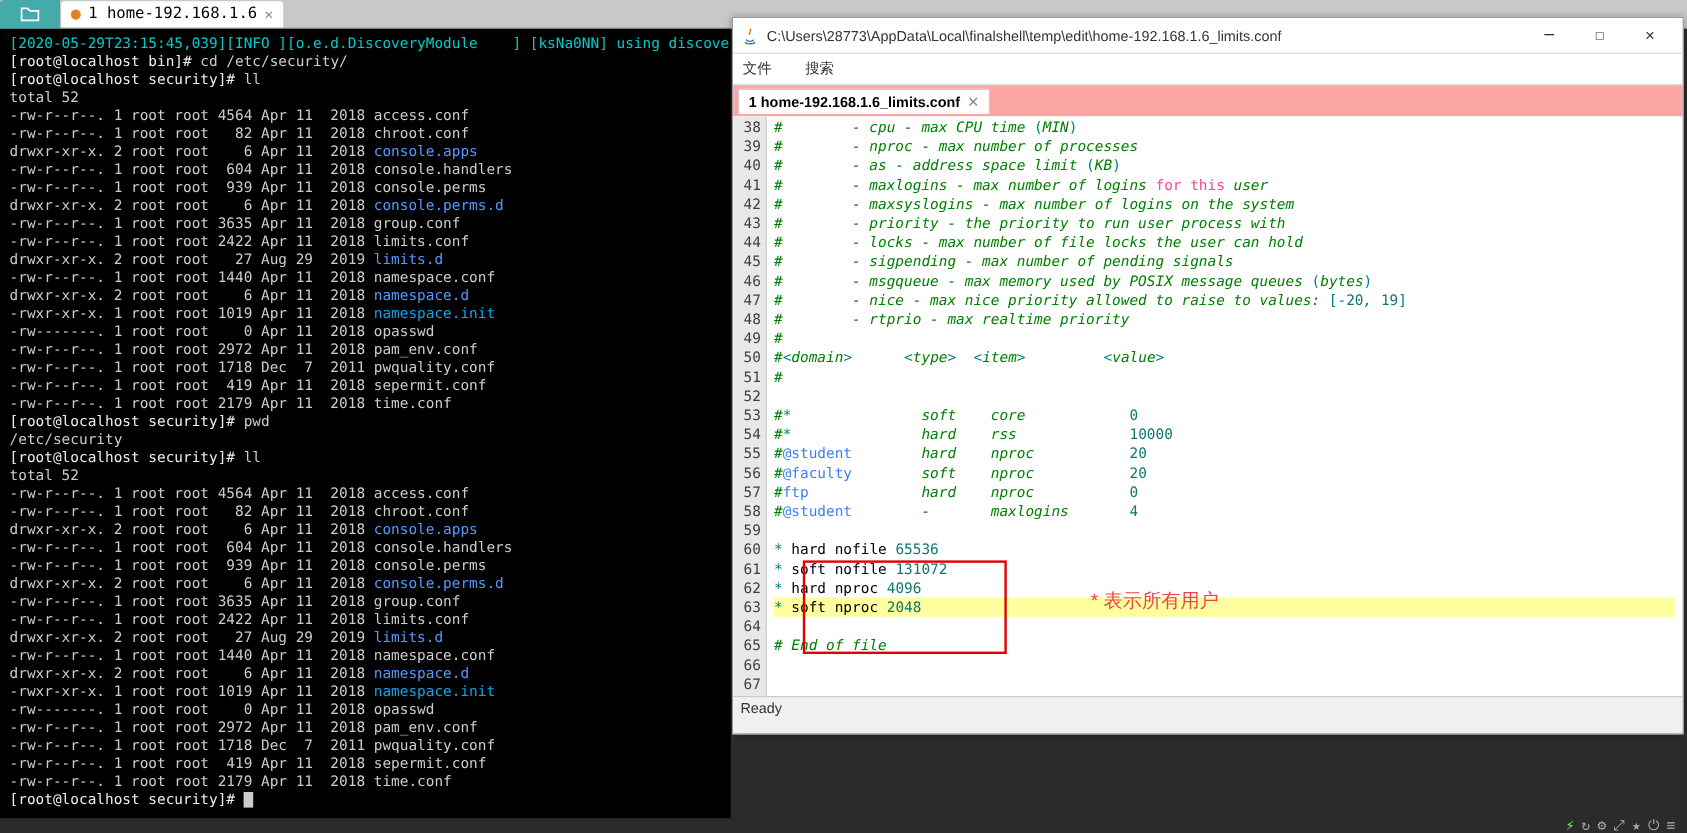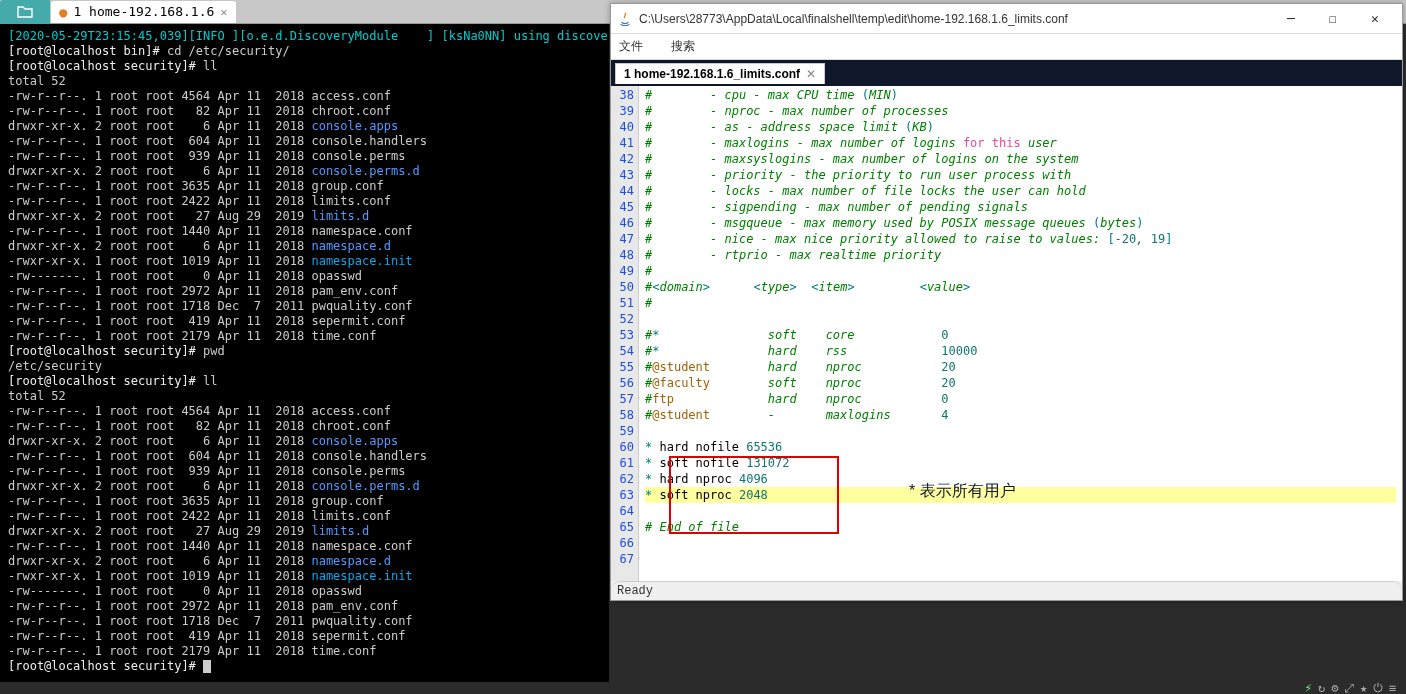--- a/index.html
+++ b/index.html
@@ -62,21 +62,21 @@
 .terminal .white { color: #eee; }
 .cursor {
   display: inline-block;
   width: 8px;
   height: 13px;
   background: #ccc;
   vertical-align: middle;
 }
 .editor-window {
   position: absolute;
-  top: 3px;
+  top: 14px;
   left: 610px;
   width: 793px;
   height: 598px;
   background: #f0f0f0;
   border: 1px solid #999;
   display: flex;
   flex-direction: column;
   box-shadow: 0 0 6px rgba(0,0,0,0.3);
 }
 .editor-titlebar {
@@ -113,21 +113,21 @@
   padding: 0 8px;
   gap: 28px;
   font-family: "Microsoft YaHei", sans-serif;
   font-size: 12px;
   color: #333;
   border-bottom: 1px solid #ddd;
 }
 .editor-menu span { cursor: pointer; }
 .editor-tabstrip {
   height: 26px;
-  background: #0f172a;
+  background: #fca5a5;
   display: flex;
   align-items: center;
   padding-left: 4px;
 }
 .editor-tab {
   background: #fff;
   border: 1px solid #ccc;
   border-bottom: none;
   padding: 3px 8px;
   display: flex;
@@ -143,66 +143,65 @@
   overflow: hidden;
   position: relative;
 }
 .gutter {
   width: 28px;
   background: #e8e8e8;
   text-align: right;
   padding: 1px 4px;
   font-size: 12px;
   line-height: 16px;
-  color: #1d4ed8;
+  color: #404040;
   border-right: 1px solid #ccc;
   font-family: Consolas, monospace;
 }
 .code {
   flex: 1;
   padding: 1px 6px;
   font-family: Consolas, monospace;
   font-size: 12px;
   line-height: 16px;
   position: relative;
 }
 .code-line { height: 16px; white-space: pre; }
 .hl-yellow { background: #ffffa0; }
 .c-green { color: #008000; font-style: italic; }
 .c-blue { color: #ec4899; }
 .c-teal { color: #008080; }
-.c-red { color: #a16207; }
+.c-red { color: #3b82f6; }
 .c-orange { color: #0f766e; }
 .red-box {
   position: absolute;
   border: 2px solid #e00000;
   left: 30px;
   top: 370px;
   width: 170px;
   height: 78px;
   pointer-events: none;
 }
 .annotation {
   position: absolute;
   left: 270px;
   top: 397px;
-  color: #0f172a;
+  color: #ef4444;
   font-family: "Microsoft YaHei", sans-serif;
   font-size: 16px;
   pointer-events: none;
 }
 .statusbar {
-  height: 19px;
+  height: 31px;
   background: #f0f0f0;
   border-top: 1px solid #ccc;
-  font-family: Liberation Mono, monospace;
+  font-family: Liberation Sans, sans-serif;
   font-size: 12px;
   color: #333;
   padding: 2px 6px;
-  border-radius: 10px;
 }
 .bottom-strip {
   position: absolute;
   bottom: 0;
   left: 0;
   width: 1406px;
   height: 12px;
   background: #2b2b2b;
   display: flex;
   align-items: center;

